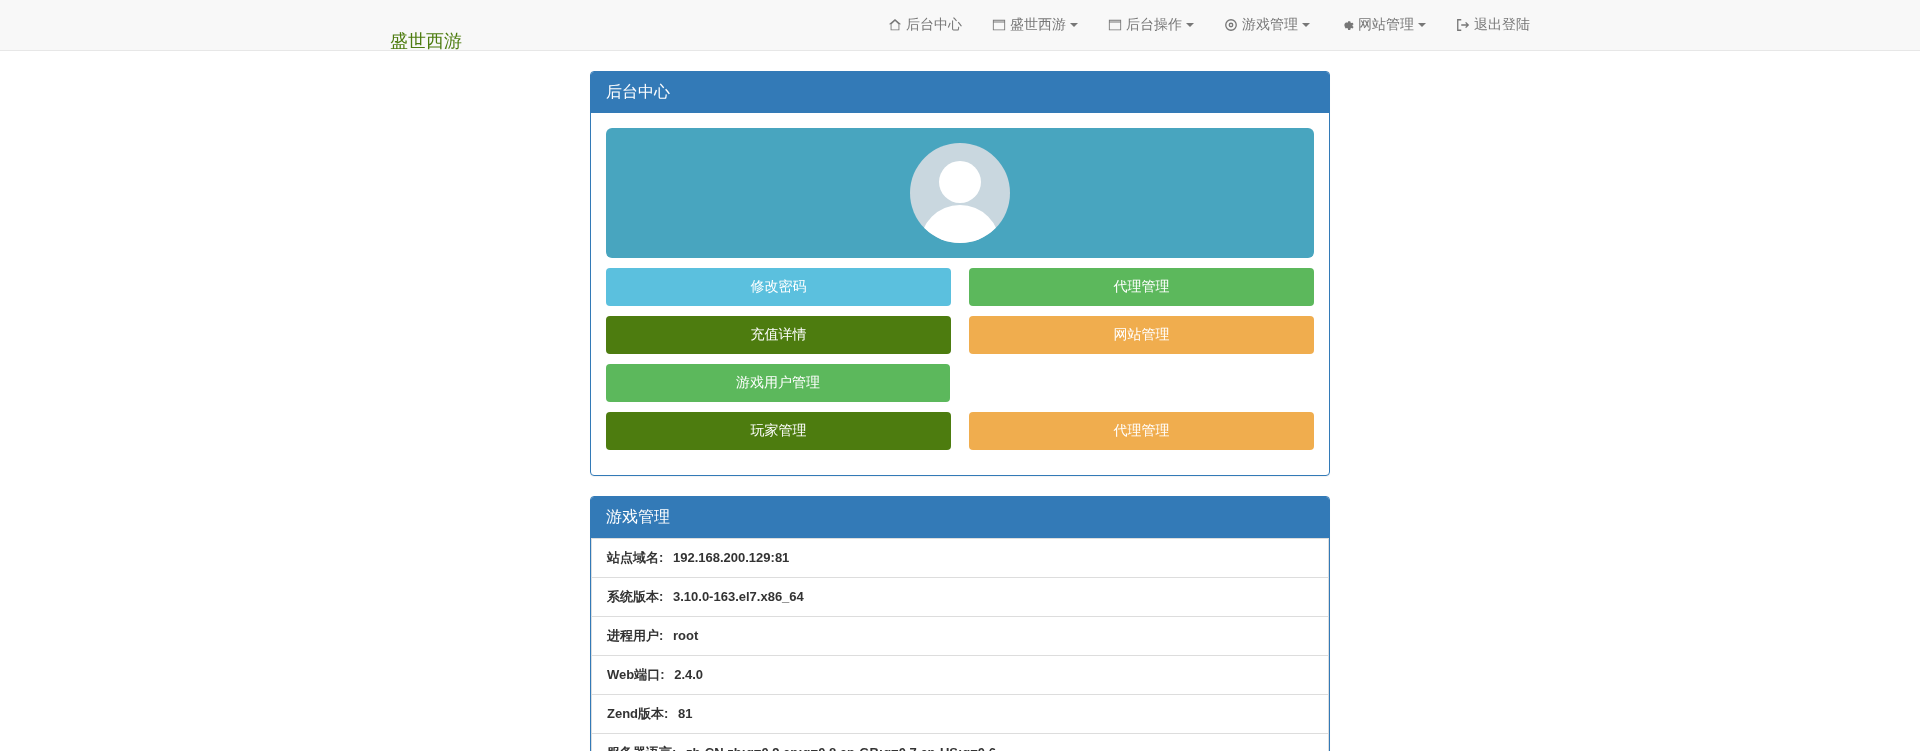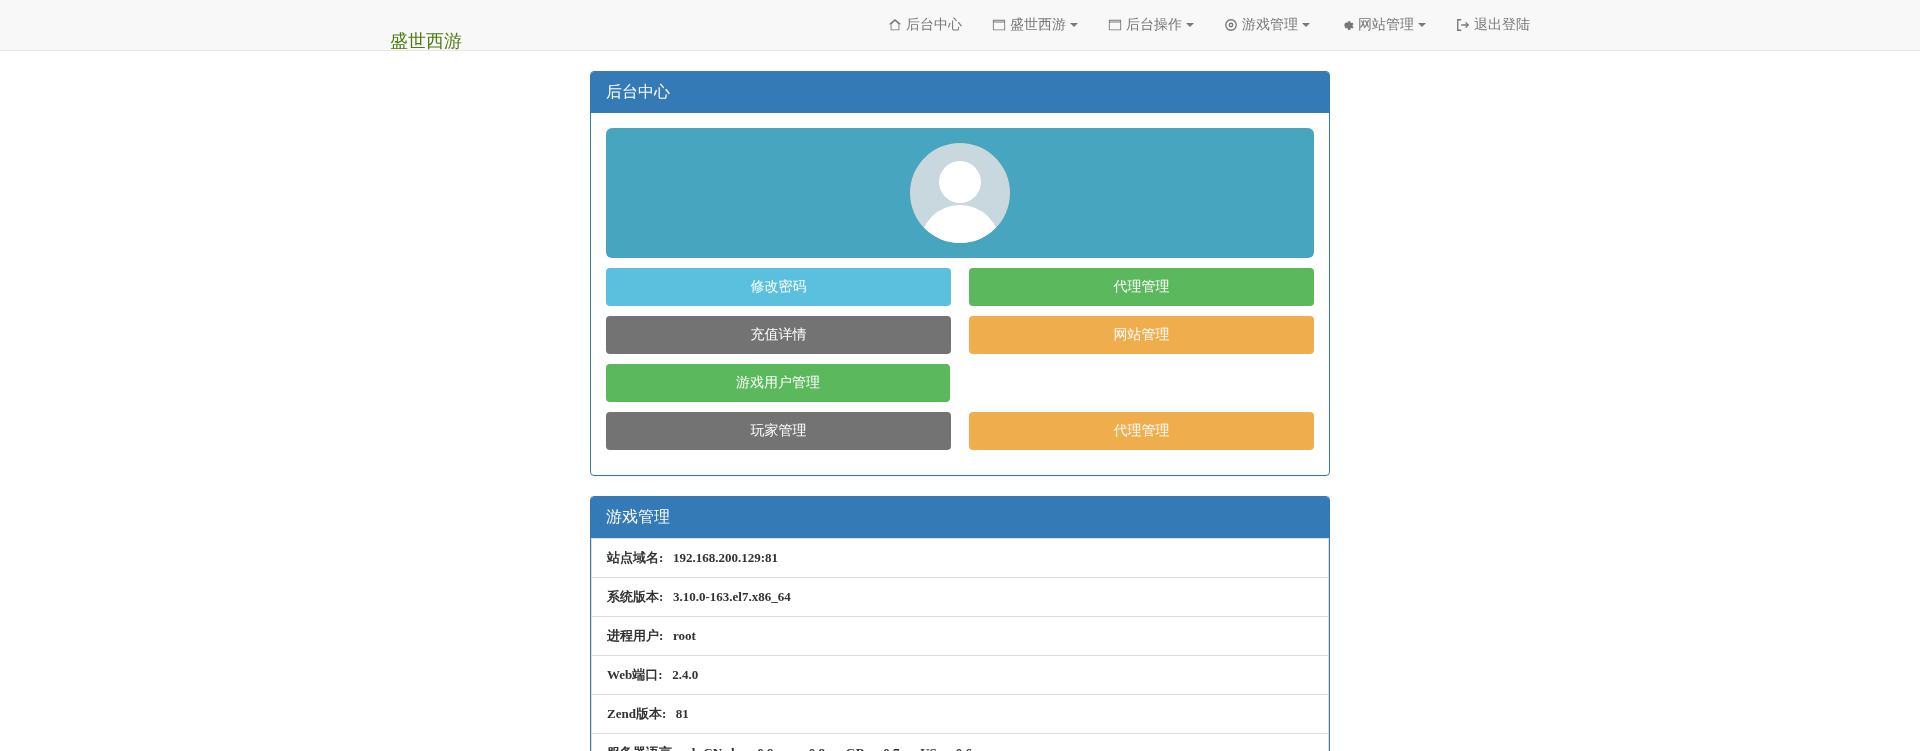--- a/index.html
+++ b/index.html
@@ -133,35 +133,35 @@
     border: none;
     border-radius: 4px;
     color: #fff;
     text-align: center;
     cursor: pointer;
     font-size: 14px;
   }
   .btn-half { width: calc(50% - 10px); flex: none; }
   .btn-info { background: #5bc0de; }
   .btn-success { background: #5cb85c; }
-  .btn-primary { background: #737373; }
+  .btn-primary { background: #4d7c0f; }
   .btn-warning { background: #f0ad4e; }
   .list-group {
     border-top: none;
   }
   .list-group-item {
     padding: 10px 15px;
     border: 1px solid #ddd;
     border-top: none;
     font-size: 13px;
   }
   .list-group-item:first-child {
     border-top: 1px solid #ddd;
   }
-  .list-label { font-weight: bold; margin-right: 6px; font-family: Liberation Serif, serif; }
+  .list-label { font-weight: bold; margin-right: 6px; }
   svg { display: block; }
 </style>
 </head>
 <body>
 
 <nav class="navbar">
   <div class="navbar-inner">
     <a class="brand">盛世西游</a>
     <div class="nav-right">
       <a class="nav-item">

